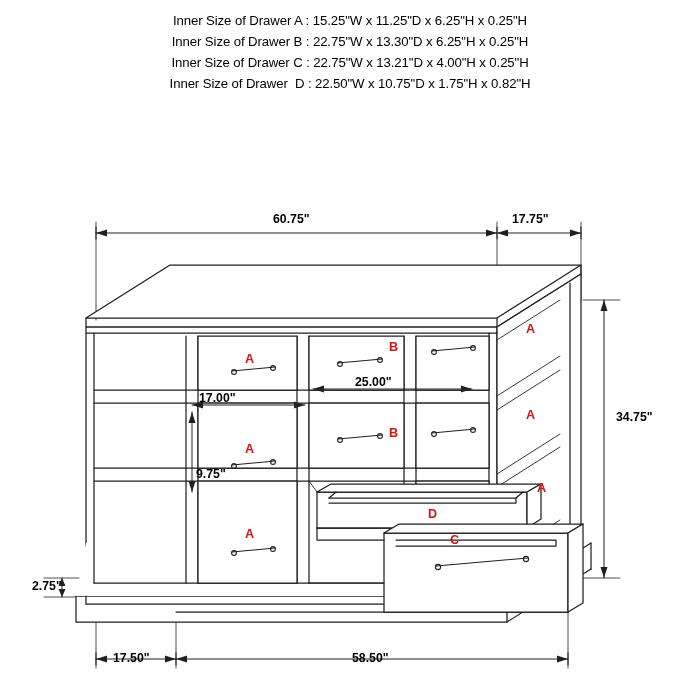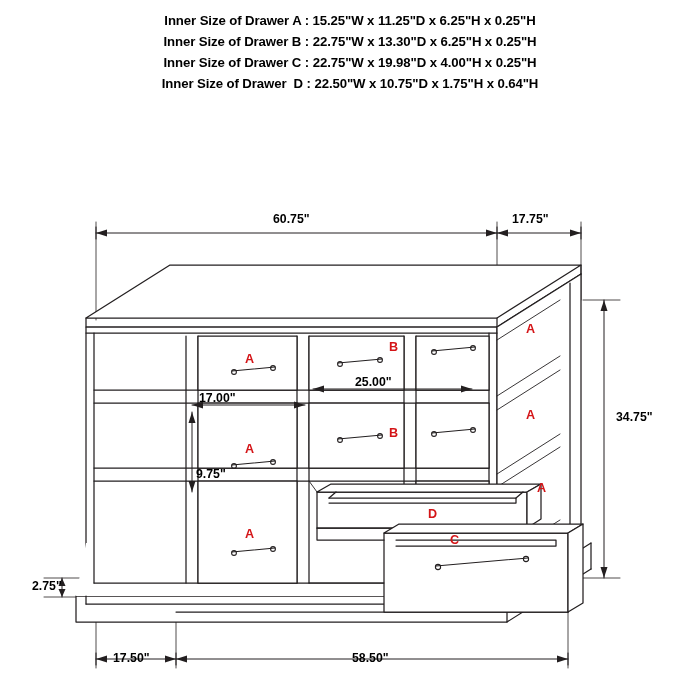--- a/index.html
+++ b/index.html
@@ -16,21 +16,21 @@
     background: #ffffff;
   }
   
   #spec-block {
     position: absolute;
     top: 10px; left: 0; width: 700px;
     text-align: center;
   }
   .spec-line {
     font-size: 13.2px;
-    font-weight: bold;
+    font-weight: normal;
     color: #000000;
     letter-spacing: -0.1px;
     line-height: 21px;
     white-space: pre;
   }
   
   #art {
     position: absolute;
     top: 0; left: 0;
   }
@@ -52,22 +52,22 @@
   }
 </style>
 </head>
 <body>
 
 <div id="stage">
 
   <div id="spec-block">
     <div class="spec-line">Inner Size of Drawer A : 15.25"W x 11.25"D x 6.25"H x 0.25"H</div>
     <div class="spec-line">Inner Size of Drawer B : 22.75"W x 13.30"D x 6.25"H x 0.25"H</div>
-    <div class="spec-line">Inner Size of Drawer C : 22.75"W x 19.98"D x 4.00"H x 0.25"H</div>
-    <div class="spec-line">Inner Size of Drawer  D : 22.50"W x 10.75"D x 1.75"H x 0.64"H</div>
+    <div class="spec-line">Inner Size of Drawer C : 22.75"W x 13.21"D x 4.00"H x 0.25"H</div>
+    <div class="spec-line">Inner Size of Drawer  D : 22.50"W x 10.75"D x 1.75"H x 0.82"H</div>
   </div>
 
   <svg id="art" width="700" height="700" viewBox="0 0 700 700">
     <g fill="none" stroke="#231f20" stroke-width="1.25" stroke-linejoin="round" stroke-linecap="round">
 
       <g stroke-width="0.8">
 
         <line x1="96" y1="222" x2="96" y2="320"></line>
 
         <line x1="497" y1="222" x2="497" y2="300"></line>

